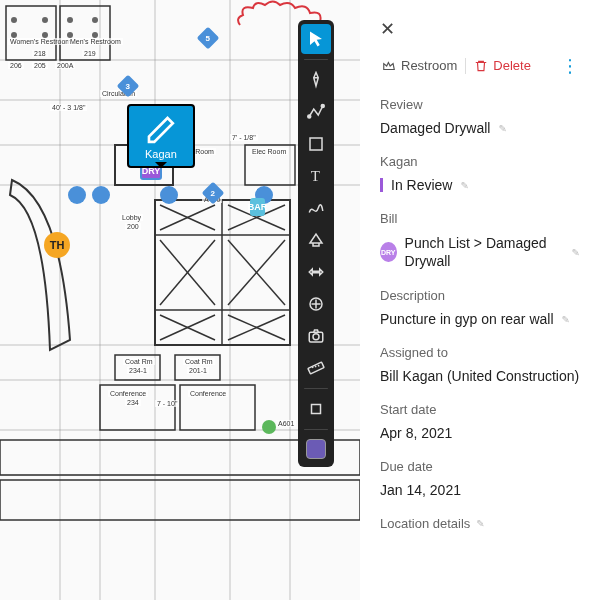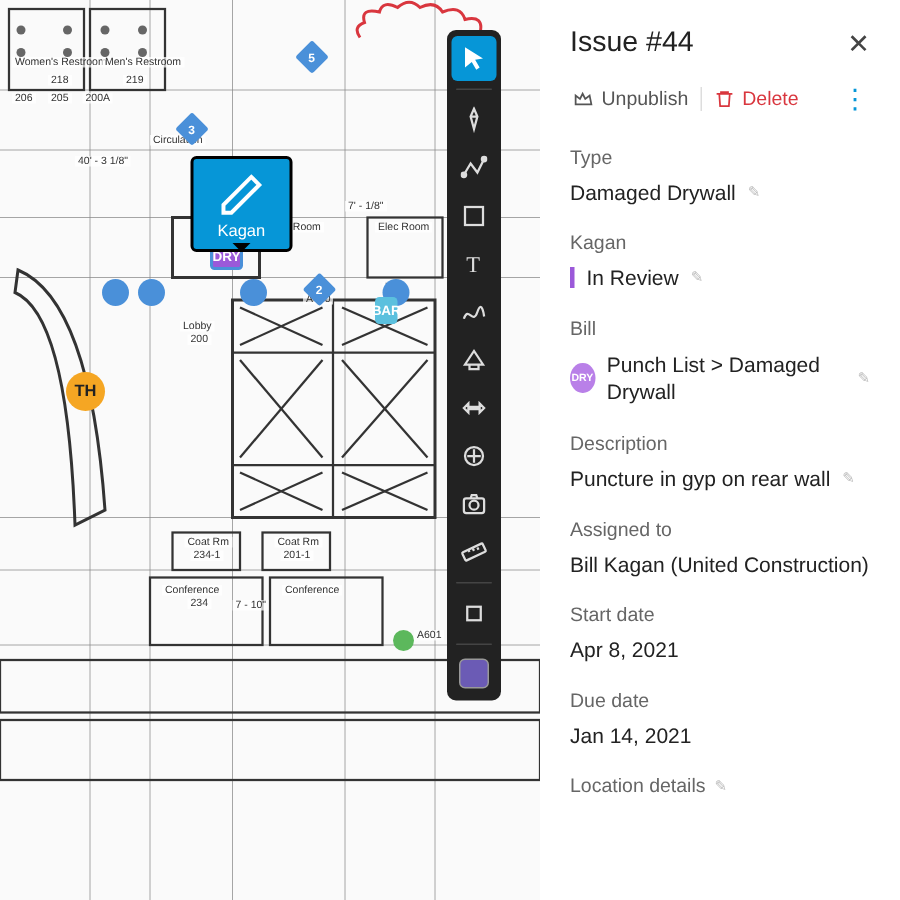--- a/index.html
+++ b/index.html
@@ -149,21 +149,21 @@
   <div class="marker bluediamond" style="top:78px;left:120px">
       <span>3</span>
     </div>
   <div class="marker bluediamond" style="top:185px;left:205px">
       <span>2</span>
     </div>
   <div class="marker blue" style="top:186px;left:68px"></div>
   <div class="marker blue" style="top:186px;left:92px"></div>
   <div class="marker blue" style="top:186px;left:160px"></div>
   <div class="marker blue" style="top:186px;left:255px"></div>
-  <div class="marker orange" style="top:248px;left:44px">
+  <div class="marker orange" style="top:232px;left:44px">
       <span>TH</span>
     </div>
   <div class="marker purple" style="top:162px;left:140px">
       <span>DRY</span>
     </div>
   <div class="marker cyan" style="top:198px;left:250px">
       <span>BAR</span>
     </div>
   <div class="marker green" style="top:420px;left:262px"></div>
 
@@ -243,43 +243,42 @@
       <svg viewBox="0 0 24 24" fill="none" stroke="currentColor" stroke-width="2">
         <rect x="6" y="6" width="12" height="12"></rect>
       </svg>
     </div>
   <div class="tool" style="height:1px;background:#444;width:24px;margin:3px 0"></div>
   <div class="tool square-end"></div>
 </div>
 
 <div class="panel">
   <div class="panel-header">
-    <div class="panel-title">Issue #44</div>
     <button class="close-btn">✕</button>
   </div>
 
   <div class="panel-actions">
     <button class="action-btn">
       <svg width="14" height="14" viewBox="0 0 24 24" fill="none" stroke="currentColor" stroke-width="2">
           <path d="M3 18h18l-2-10-5 4-3-6-3 6-5-4z"></path>
         </svg>
-      <span>Unpublish</span>
+      <span>Restroom</span>
     </button>
     <div class="action-divider"></div>
     <button class="action-btn delete">
       <svg width="14" height="14" viewBox="0 0 24 24" fill="none" stroke="currentColor" stroke-width="2">
           <path d="M3 6h18M8 6V4h8v2M6 6l1 14h10l1-14"></path>
         </svg>
       <span>Delete</span>
     </button>
     <button class="kebab">⋮</button>
   </div>
 
   <div class="field">
-    <div class="field-label">Type</div>
+    <div class="field-label">Review</div>
     <div class="field-value">
         <span>Damaged Drywall</span>
         <span class="edit-pencil">✎</span>
       </div>
   </div>
 
   <div class="field">
     <div class="field-label">Kagan</div>
     <div class="field-value">
         <span class="status-bar"></span>

